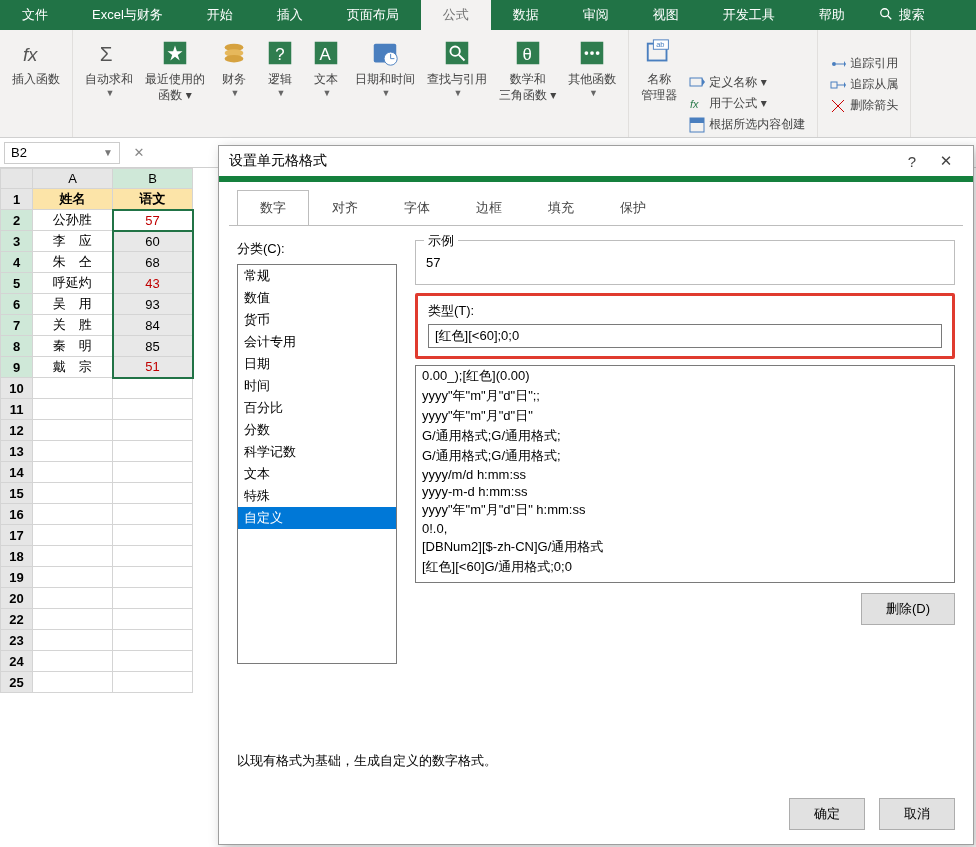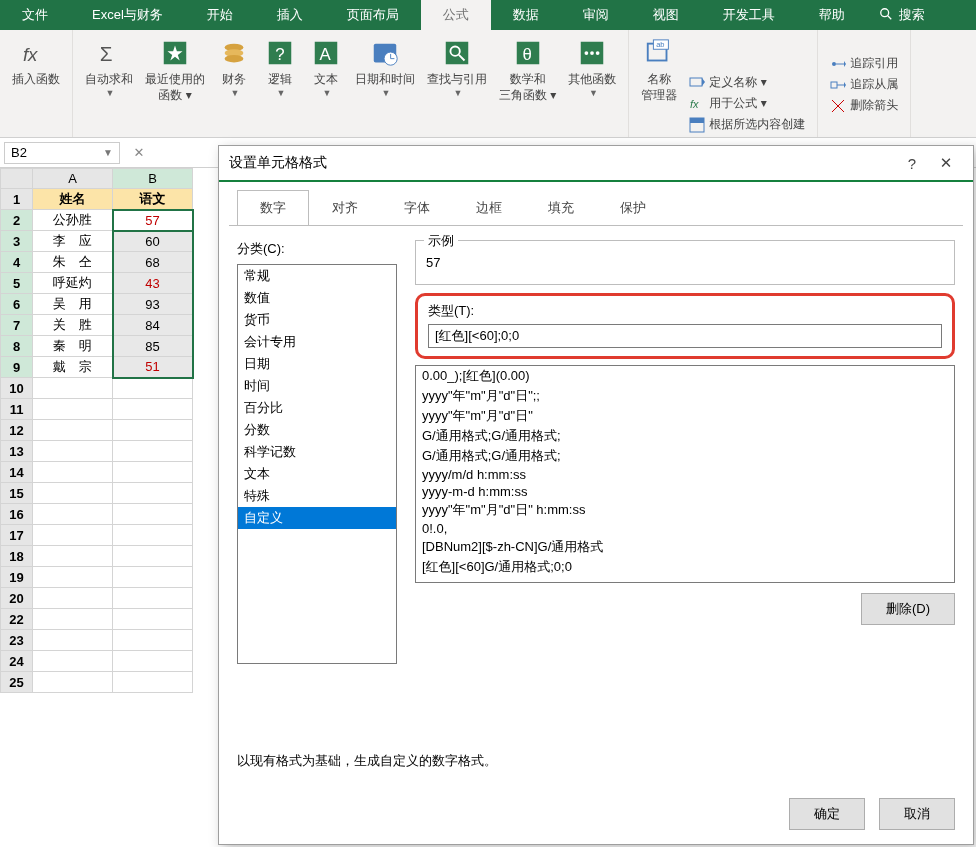--- a/index.html
+++ b/index.html
@@ -43,37 +43,37 @@
 .sel-range td.data { background: #e8e8e8; }
 .sel-tl { outline: 2px solid #217346; outline-offset: -1px; background:#fff !important; }
 .redv { color: #c00000; }
 .sel-border-right { border-right: 2px solid #217346 !important; }
 .sel-border-bottom { border-bottom: 2px solid #217346 !important; }
 .sel-border-left { border-left: 2px solid #217346 !important; }
 .sel-border-top { border-top: 2px solid #217346 !important; }
 
 
 .dialog { position: absolute; left: 218px; top: 145px; width: 756px; height: 700px; background: #fff; border: 1px solid #9e9e9e; box-shadow: 4px 4px 12px rgba(0,0,0,.25); font-size: 13px; display:flex; flex-direction:column; }
-.dlg-title { height: 36px; display: flex; align-items: center; padding: 0 10px; border-bottom: 2px solid #15803d; }
+.dlg-title { height: 36px; display: flex; align-items: center; padding: 0 10px; border-bottom: 6px solid #15803d; }
 .dlg-title .t { flex: 1; font-size: 14px; }
 .dlg-title .hlp, .dlg-title .cls { width: 34px; text-align: center; font-size: 15px; color:#444; cursor:pointer; }
 .dlg-tabs { display: flex; padding: 8px 10px 0 18px; }
 .dlg-tab { padding: 8px 22px; border: 1px solid transparent; cursor:pointer; color:#444; }
 .dlg-tab.active { border: 1px solid #bdbdbd; border-bottom: 1px solid #fff; }
 .dlg-tabline { border-bottom: 1px solid #bdbdbd; margin: 0 10px; margin-top:-1px; }
 .dlg-body { flex:1; padding: 14px 18px; display:flex; flex-direction:column; }
 .cols { display:flex; gap: 18px; flex:1; }
 .catlabel { margin-bottom: 6px; }
 .catbox { width: 160px; height: 400px; border: 1px solid #7a7a7a; background:#fff; overflow-y: scroll; }
 .catitem { padding: 2px 6px; cursor:pointer; }
 .catitem.sel { background: #0078d7; color: #fff; }
 .rightcol { flex:1; display:flex; flex-direction:column; }
 .example-box { border: 1px solid #bdbdbd; padding: 4px 10px 14px 10px; margin-bottom: 8px; position:relative; }
 .example-box .lg { position:absolute; top:-9px; left:8px; background:#fff; padding:0 4px; }
-.typebox-wrap { border: 3px solid #e03b2f; border-radius: 10px; padding: 6px 10px 8px 10px; margin-bottom: 6px; }
+.typebox-wrap { border: 3px solid #e03b2f; border-radius: 2px; padding: 6px 10px 8px 10px; margin-bottom: 6px; }
 .typebox-wrap .lbl { margin-bottom: 4px; }
 .typebox { width: 100%; border: 1px solid #7a7a7a; height: 24px; padding: 2px 6px; font-size: 13px; }
 .fmtlist { border: 1px solid #7a7a7a; height: 218px; overflow-y: scroll; background:#fff; }
 .fmtitem { padding: 1px 6px; cursor:pointer; white-space: nowrap; }
 .del-row { display:flex; justify-content:flex-end; margin-top: 10px; }
 .btn { border: 1px solid #adadad; background: #e1e1e1; padding: 6px 24px; cursor:pointer; font-size:13px; }
 .hint { margin-top: 18px; }
 .dlg-footer { display:flex; justify-content:flex-end; gap: 14px; padding: 14px 18px; }
 </style>
 </head>

